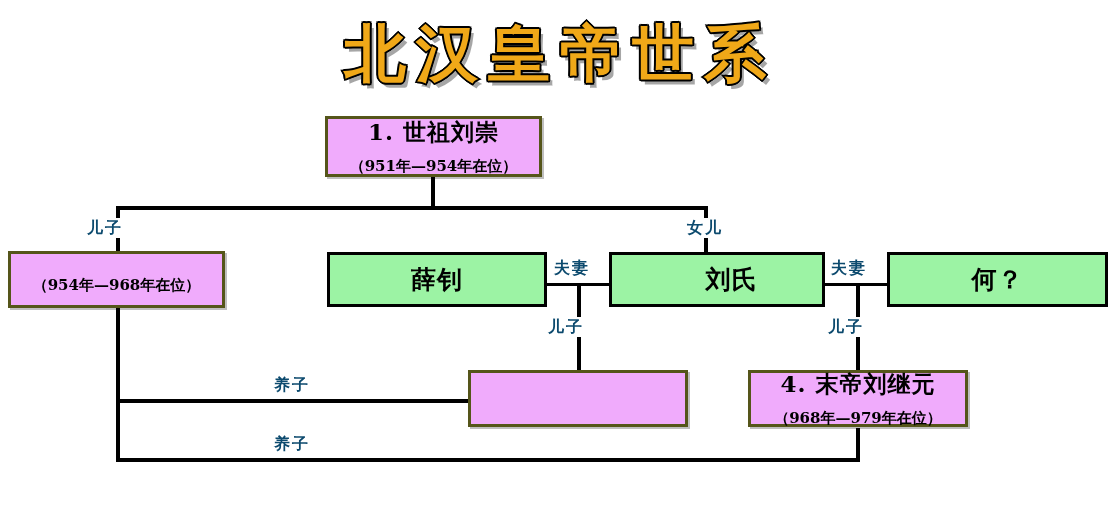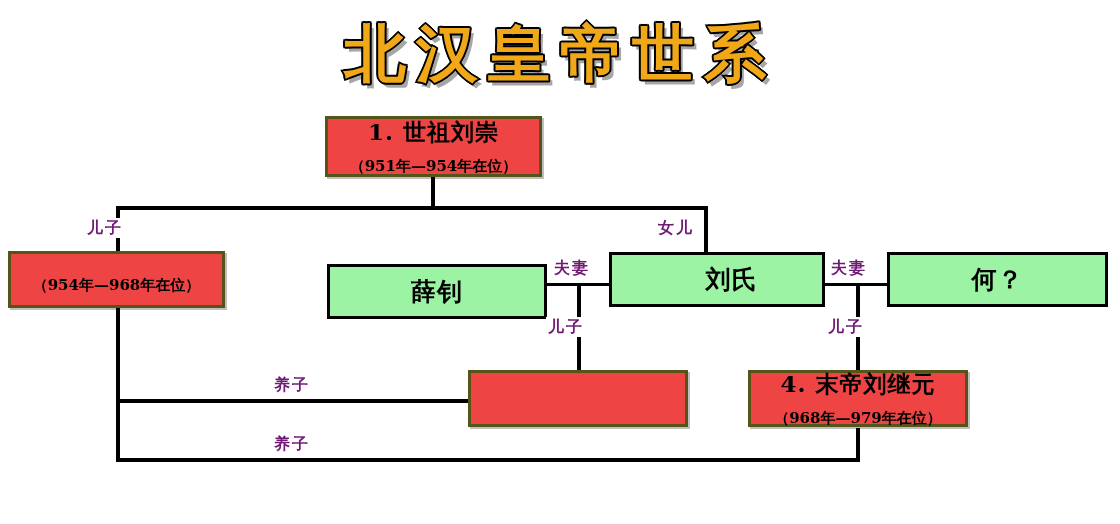--- a/index.html
+++ b/index.html
@@ -50,21 +50,21 @@
     position: absolute;
     box-sizing: border-box;
     display: flex;
     flex-direction: column;
     align-items: center;
     justify-content: center;
     text-align: center;
     font-family: "DejaVu Serif", "Liberation Serif", serif;
   }
   .node.yellow {
-    background: #ef4444;
+    background: #f0abfc;
     border: 3px solid #55551A;
     box-shadow: 2px 2px 0 rgba(0,0,0,0.25);
   }
   .node.green {
     background: #9CF3A4;
     border: 3px solid #000000;
   }
   .node .name {
     font-size: 23px;
     font-weight: bold;
@@ -84,21 +84,21 @@
   .node.green .name {
     font-size: 25px;
   }
 
   
   .rel {
     position: absolute;
     font-family: "DejaVu Serif", "Liberation Serif", serif;
     font-size: 16px;
     font-weight: bold;
-    color: #701a75;
+    color: #0c4a6e;
     background: #ffffff;
     white-space: nowrap;
     letter-spacing: 2px;
     padding: 0 2px;
     line-height: 20px;
   }
 </style>
 </head>
 <body>
 
@@ -132,21 +132,21 @@
 
   <div class="node yellow" style="left:325px; top:116px; width:217px; height:61px;">
     <span class="name">1. 世祖刘崇</span>
     <span class="reign">（951年—954年在位）</span>
   </div>
 
   <div class="node yellow" style="left:8px; top:251px; width:217px; height:57px;">
     <span class="reign">（954年—968年在位）</span>
   </div>
 
-  <div class="node green" style="left:327px; top:252px; width:220px; height:55px;margin-top:12px;">
+  <div class="node green" style="left:327px; top:252px; width:220px; height:55px;">
     <span class="name">薛钊</span>
   </div>
 
   <div class="node green" style="left:609px; top:252px; width:216px; height:55px;padding-left:29px;">
     <span class="name">刘氏</span>
   </div>
 
   <div class="node green" style="left:887px; top:252px; width:221px; height:55px;">
     <span class="name">何？</span>
   </div>
@@ -154,21 +154,21 @@
   <div class="node yellow" style="left:468px; top:370px; width:220px; height:57px;">
   </div>
 
   <div class="node yellow" style="left:748px; top:370px; width:220px; height:57px;">
     <span class="name">4. 末帝刘继元</span>
     <span class="reign">（968年—979年在位）</span>
   </div>
 
   <div class="rel" style="left:85px; top:218px;">儿子</div>
 
-  <div class="rel" style="left:656px; top:218px;">女儿</div>
+  <div class="rel" style="left:685px; top:218px;">女儿</div>
 
   <div class="rel" style="left:552px; top:258px;">夫妻</div>
 
   <div class="rel" style="left:829px; top:258px;">夫妻</div>
 
   <div class="rel" style="left:546px; top:317px;">儿子</div>
 
   <div class="rel" style="left:826px; top:317px;">儿子</div>
 
   <div class="rel" style="left:272px; top:375px;">养子</div>

